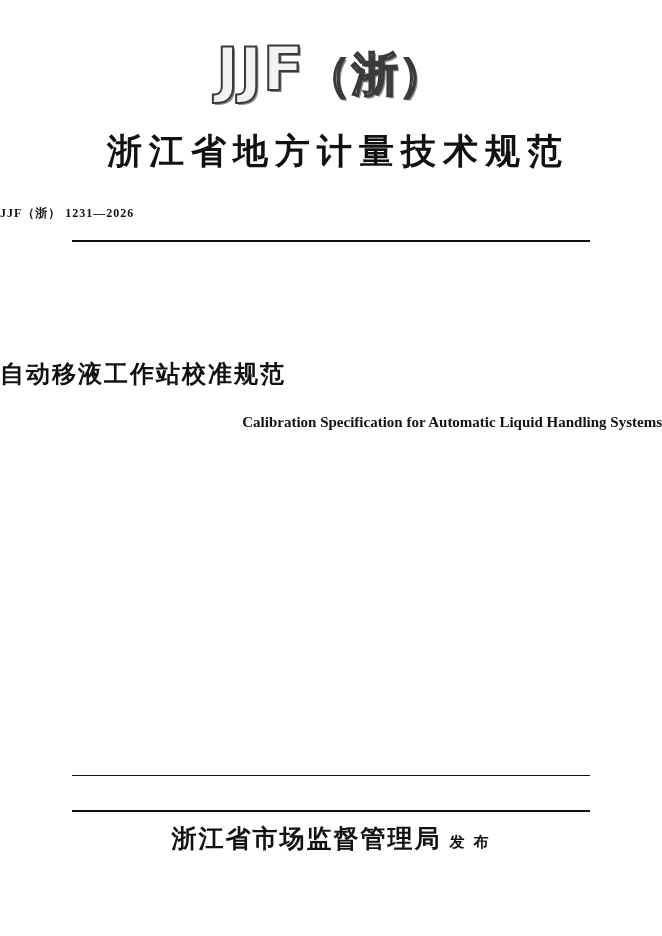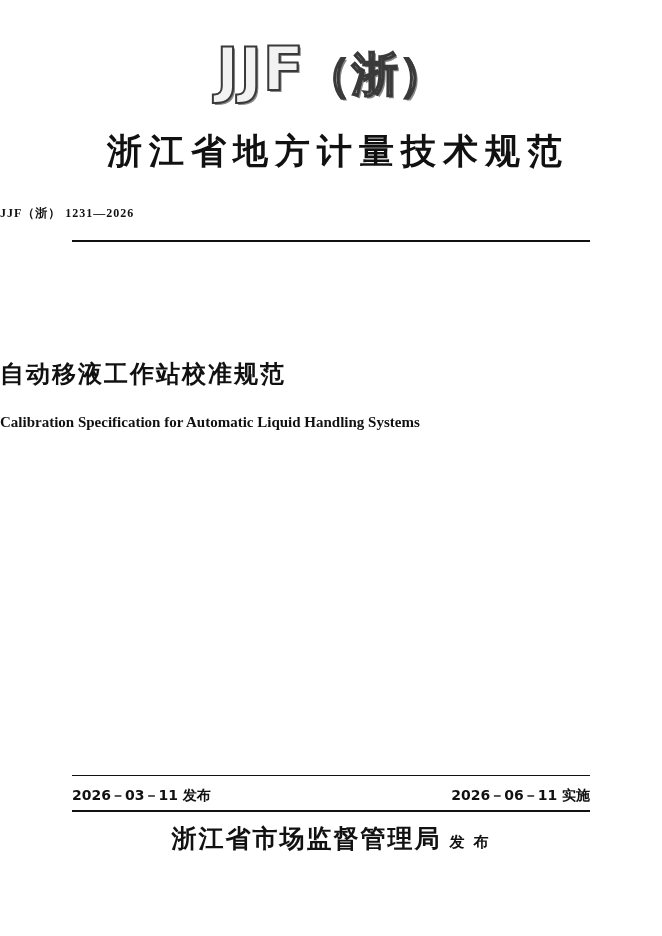--- a/index.html
+++ b/index.html
@@ -97,21 +97,21 @@
     font-weight: bold;
     font-size: 24px;
     letter-spacing: 2px;
     color: #111;
   }
   .doc-title-en {
     position: absolute;
     top: 414px;
     left: 0;
     width: 662px;
-    text-align: left;
+    text-align: right;
     font-family: "Liberation Serif", serif;
     font-weight: bold;
     font-size: 15px;
     color: #111;
   }
 
   
   .rule-footer-top {
     position: absolute;
     top: 775px;
@@ -179,24 +179,20 @@
 
   <div class="std-number">JJF（浙） 1231—2026</div>
 
   <div class="rule-top"></div>
 
   <div class="doc-title-cn">自动移液工作站校准规范</div>
   <div class="doc-title-en">Calibration Specification for Automatic Liquid Handling Systems</div>
 
   <div class="rule-footer-top"></div>
 
-  <div class="footer-dates">
-    <span>2026－03－11 发布</span>
-    <span>2026－06－11 实施</span>
-  </div>
 
   <div class="rule-footer-bottom"></div>
 
   <div class="issuer">
     <span class="issuer-name">浙江省市场监督管理局</span><span class="issuer-verb">发 布</span>
   </div>
 
 </div>
 
 </body></html>

